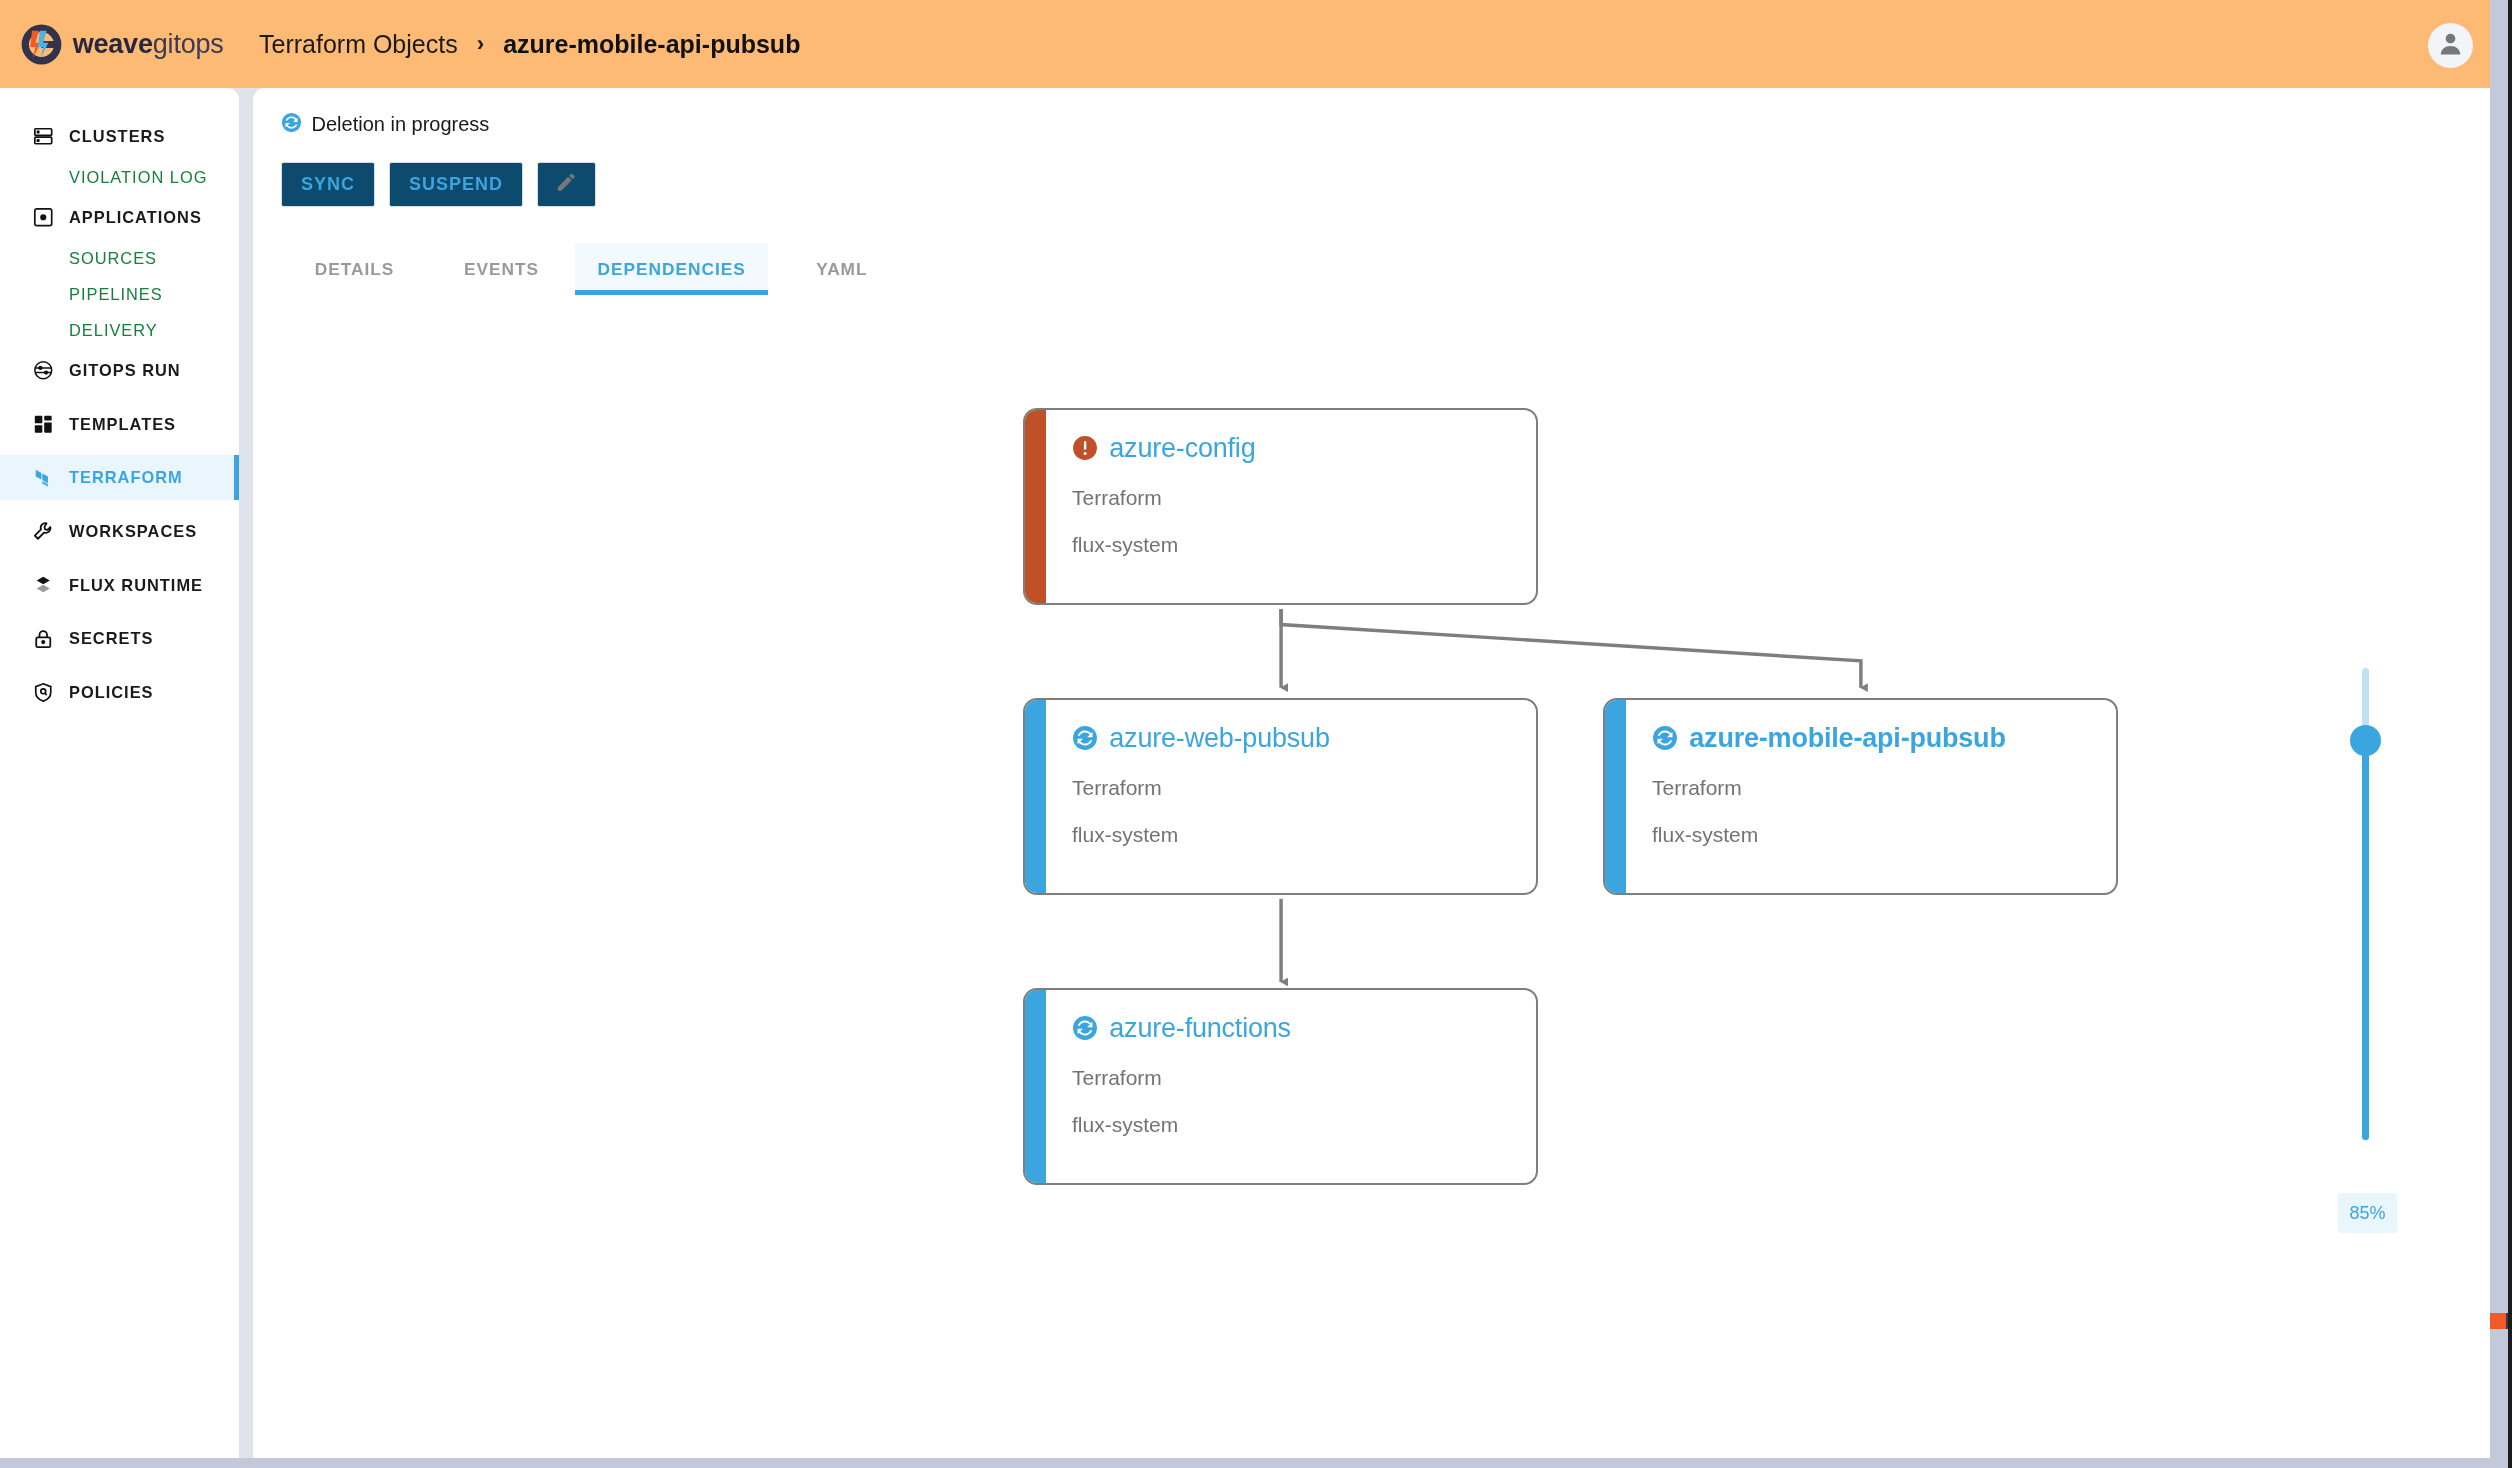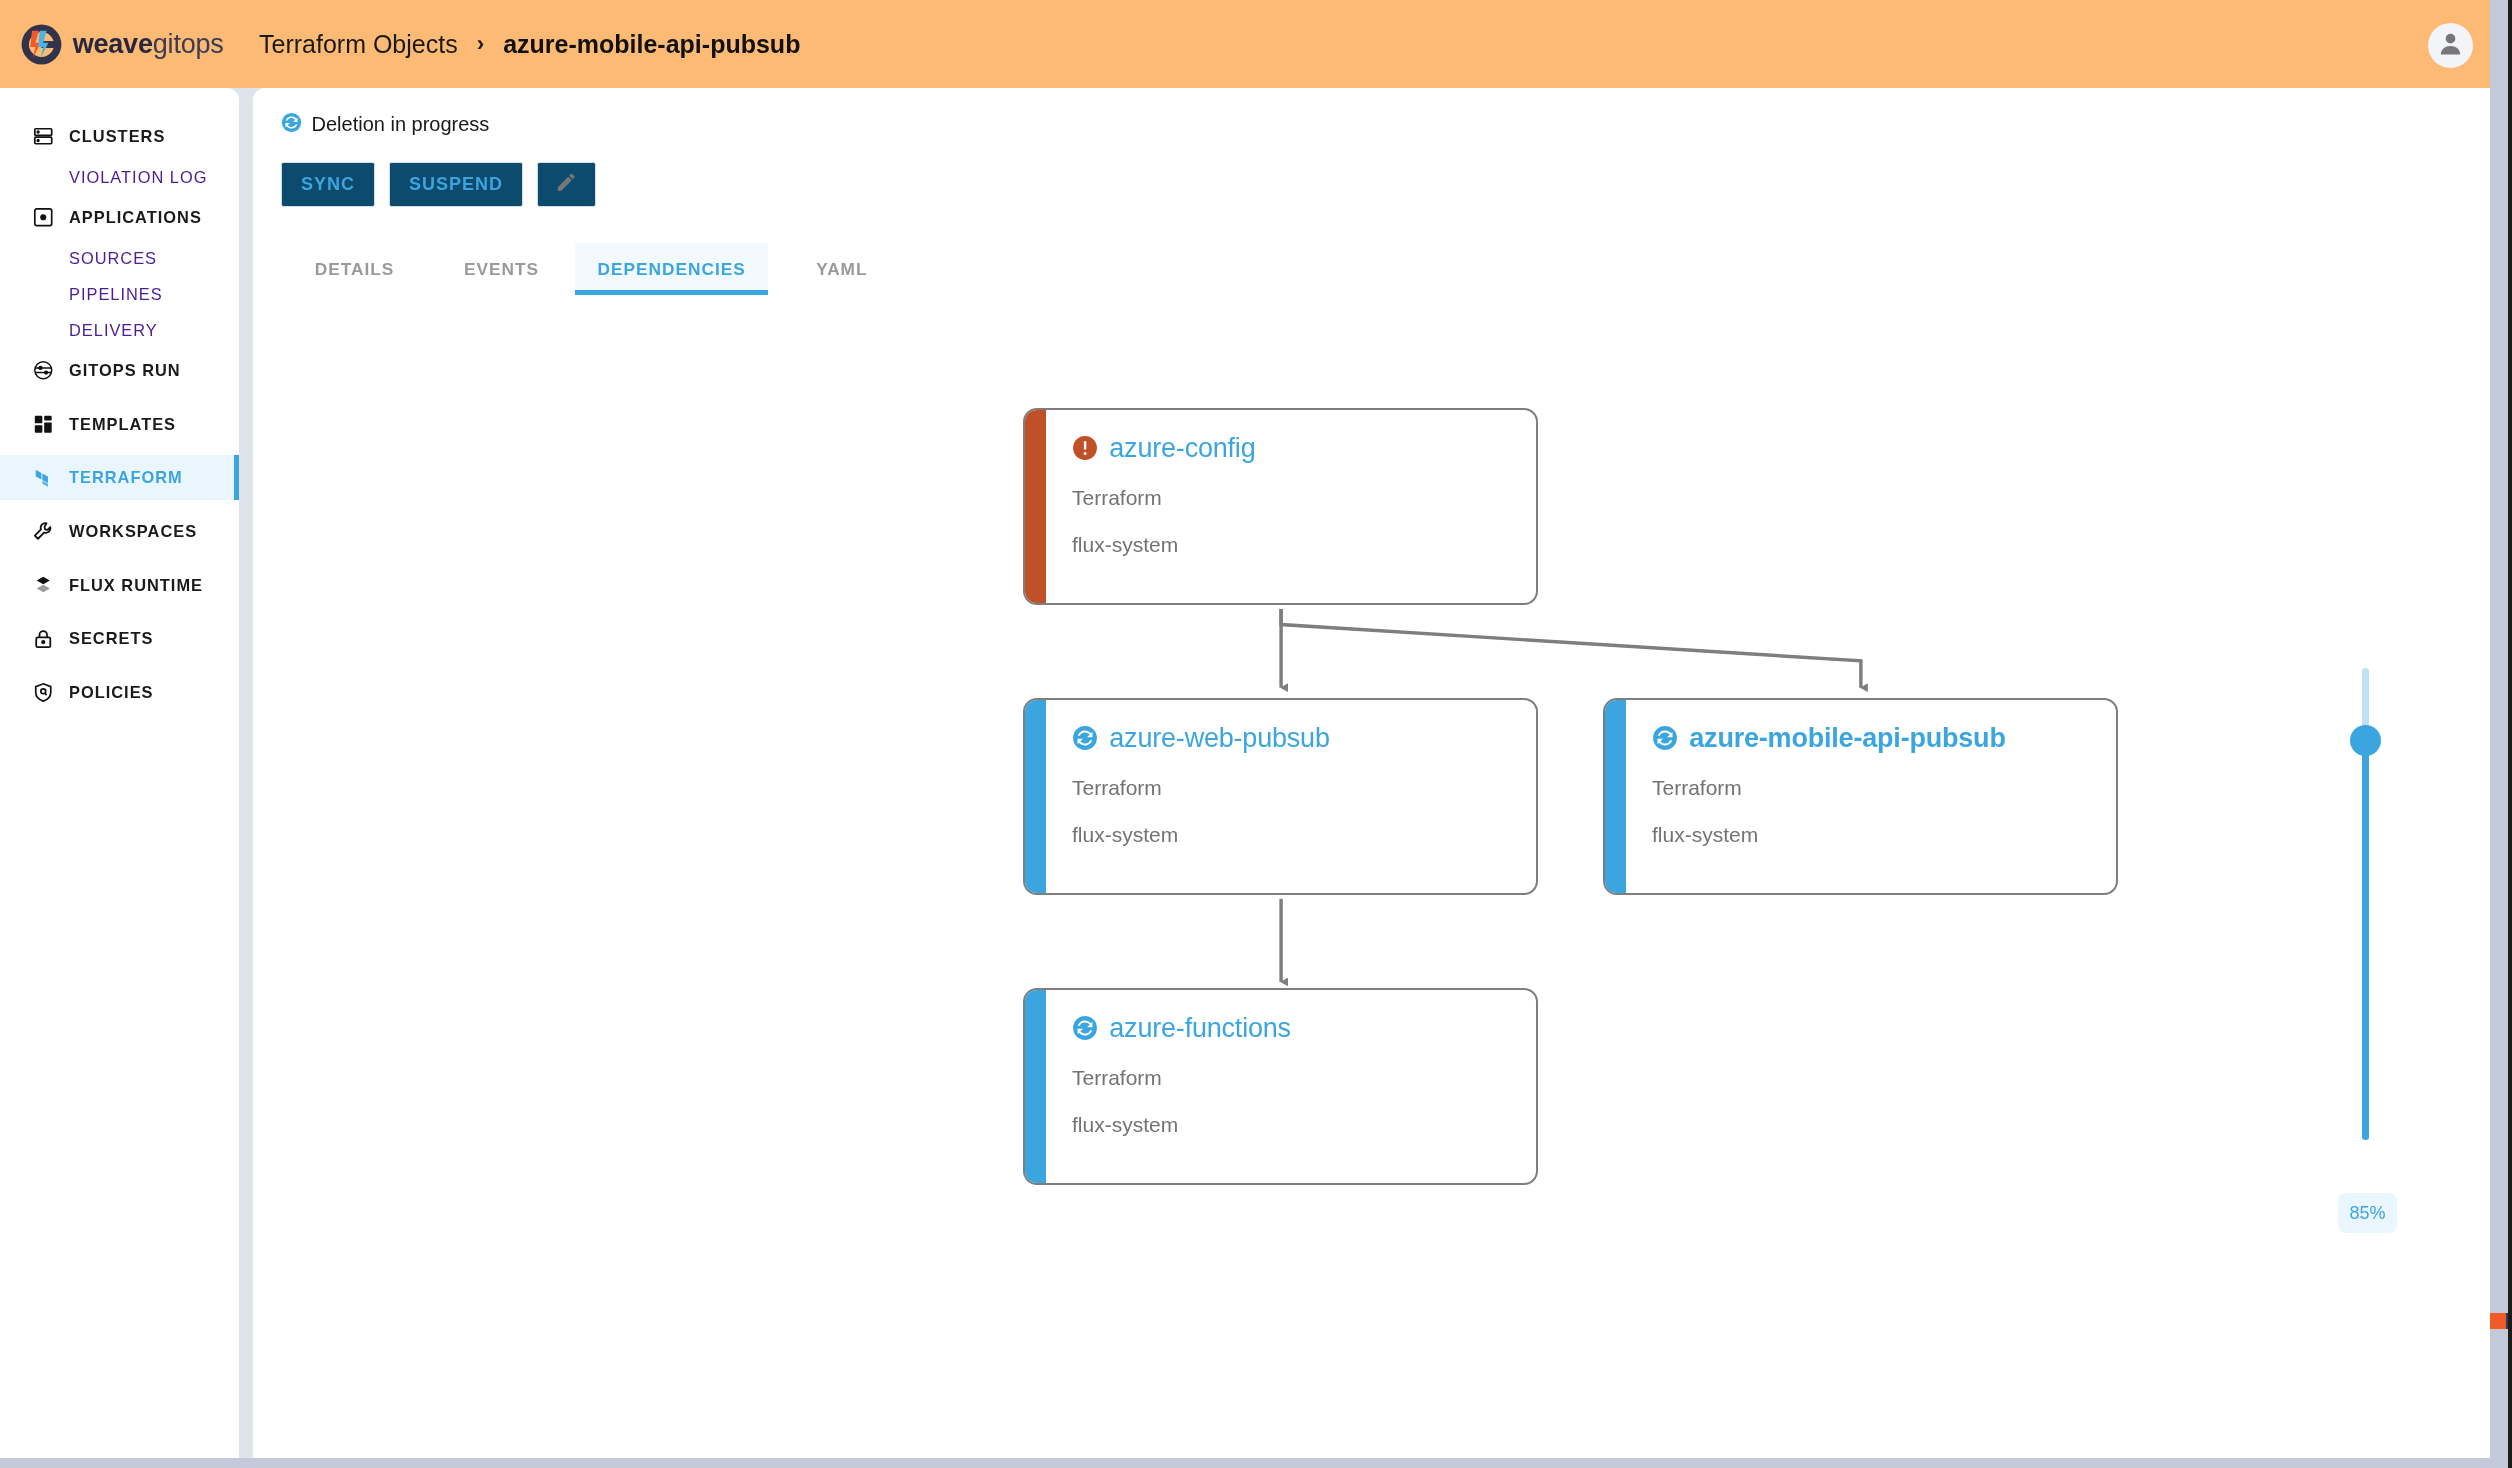--- a/index.html
+++ b/index.html
@@ -66,21 +66,21 @@
   }
   .nav-label {
     font-size: 16.4px; letter-spacing: 1px; font-weight: 700; color: #1a1a1a;
     white-space: nowrap;
     text-align: right;
   }
   .nav-sub {
     display: flex; align-items: center;
     height: 36px; padding-left: 69px; cursor: pointer;
   }
-  .nav-sub .nav-label { font-weight: 400; color: #4c1d95; letter-spacing: 1px; }
+  .nav-sub .nav-label { font-weight: 400; color: #15803d; letter-spacing: 1px; }
   .nav-item.active { background: #e9f6fd; }
   .nav-item.active .nav-label { color: #3ba5e0; font-weight: 700; }
   .nav-item.active::after {
     content: ""; position: absolute; right: 0; top: 0;
     width: 5.2px; height: 100%; background: #3ba5e0;
   }
   .nav-gap { height: 8.7px; }
 
   
   .content {
@@ -165,21 +165,21 @@
     width: 7px; height: 401px; border-radius: 3.5px; background: #3ba5e0;
   }
   .zs-thumb {
     position: absolute; left: -12px; top: 57px;
     width: 31px; height: 31px; border-radius: 50%; background: #3ba5e0;
     cursor: pointer;
   }
   .zs-value {
     position: absolute; left: -24px; top: 525px;
     min-width: 59px; height: 40px; padding: 0 8.7px;
-    background: #eaf6fd; border-radius: 8px;
+    background: #eaf6fd; border-radius: 2px;
     display: flex; align-items: center; justify-content: center;
     font-size: 18px; color: #3ba5e0;
   }
   .page-scroll-track {
     position: absolute; right: 0; top: 0; width: 22.5px; height: 1469px;
     background: #c3c9d9;
   }
   .page-scroll-marker {
     position: absolute; right: 5.2px; top: 1313px;
     width: 17.3px; height: 15.6px; background: #f05a28;

